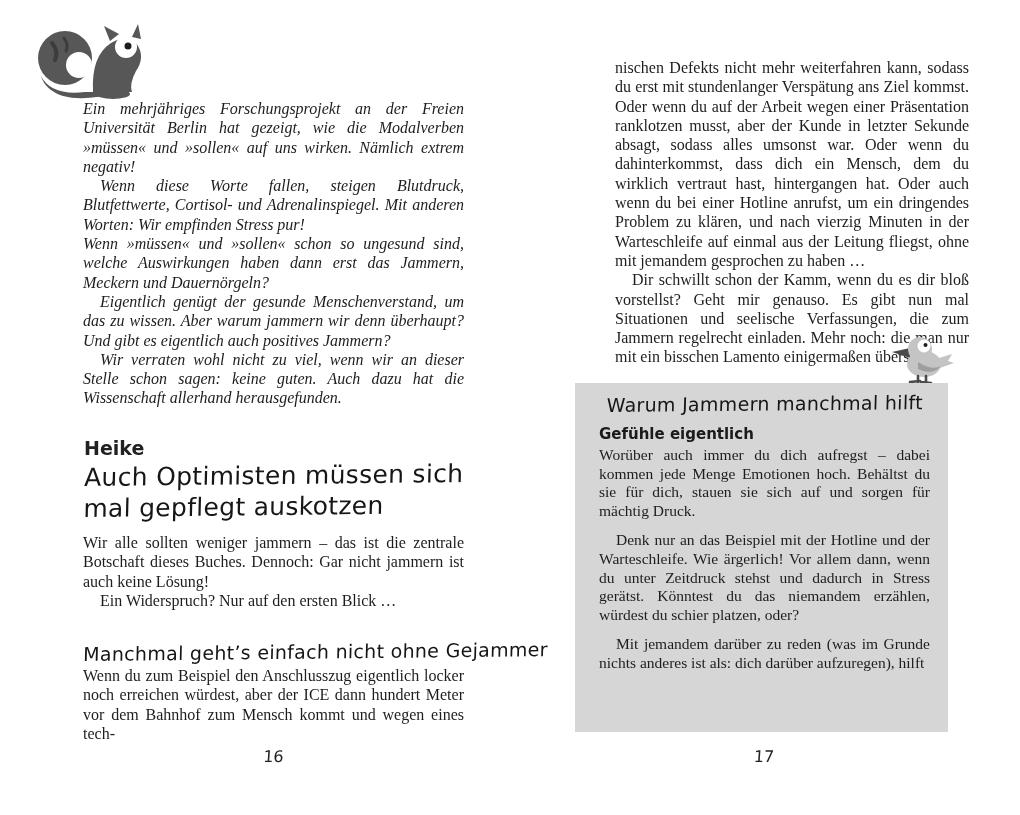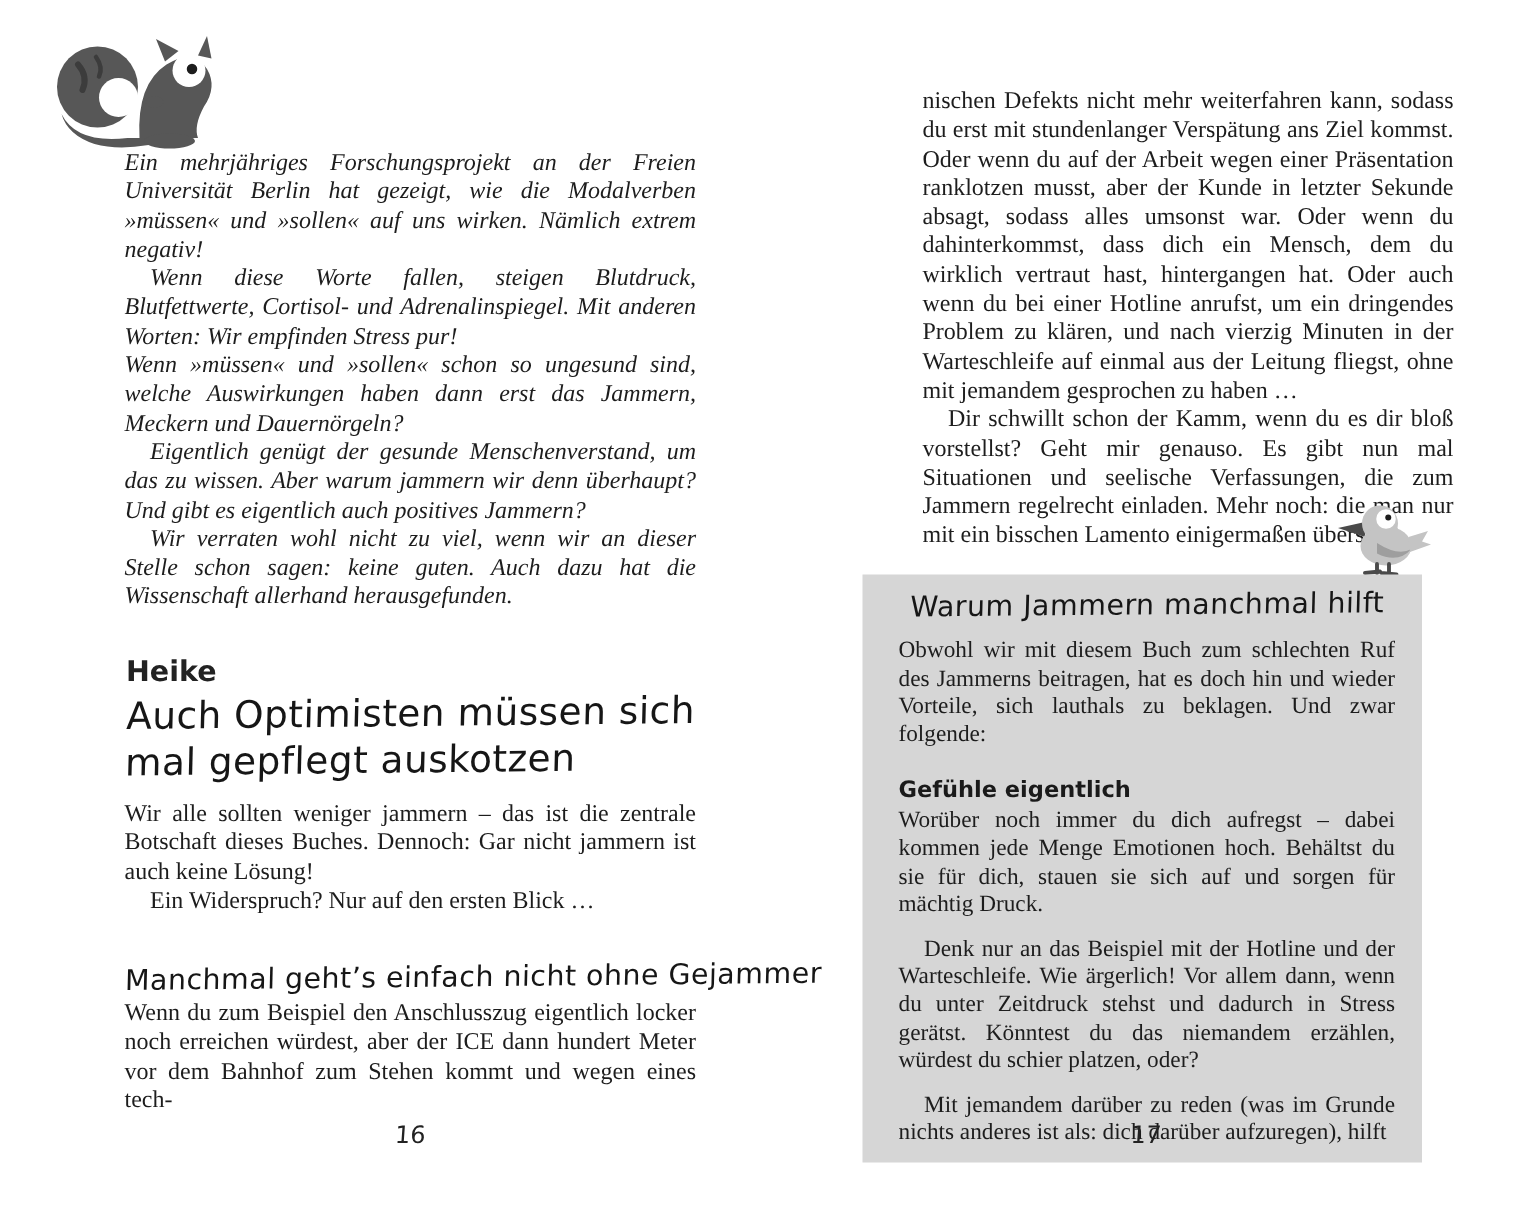--- a/index.html
+++ b/index.html
@@ -123,21 +123,21 @@
 </div>
 
 <div class="abs body1 serif">
   <p>Wir alle sollten weniger jammern – das ist die zentrale Botschaft dieses Buches. Dennoch: Gar nicht jammern ist auch keine Lösung!</p>
   <p class="indent">Ein Widerspruch? Nur auf den ersten Blick …</p>
 </div>
 
 <div class="abs section-heading hand">Manchmal geht’s einfach nicht ohne Gejammer</div>
 
 <div class="abs section-par serif">
-  <p>Wenn du zum Beispiel den Anschlusszug eigentlich locker noch erreichen würdest, aber der ICE dann hundert Meter vor dem Bahnhof zum Stehen kommt und wegen eines tech-</p>
+  <p>Wenn du zum Beispiel den Anschlusszug eigentlich locker noch erreichen würdest, aber der ICE dann hundert Meter vor dem Bahnhof zum Mensch kommt und wegen eines tech-</p>
 </div>
 
 <div class="abs pagenum pagenum-left">16</div>
 
 <div class="abs right-body serif">
   <p>nischen Defekts nicht mehr weiterfahren kann, sodass du erst mit stundenlanger Verspätung ans Ziel kommst. Oder wenn du auf der Arbeit wegen einer Präsentation ranklotzen musst, aber der Kunde in letzter Sekunde absagt, sodass alles umsonst war. Oder wenn du dahinterkommst, dass dich ein Mensch, dem du wirklich vertraut hast, hintergangen hat. Oder auch wenn du bei einer Hotline anrufst, um ein dringendes Problem zu klären, und nach vierzig Minuten in der Warteschleife auf einmal aus der Leitung fliegst, ohne mit jemandem gesprochen zu haben …</p>
   <p class="indent">Dir schwillt schon der Kamm, wenn du es dir bloß vorstellst? Geht mir genauso. Es gibt nun mal Situationen und seelische Verfassungen, die zum Jammern regelrecht einladen. Mehr noch: die man nur mit ein bisschen Lamento einigermaßen übersteht.</p>
 </div>
 
 <div class="abs bird">
@@ -149,20 +149,19 @@
     <path class="bird-body" d="M48 22 l13 -4 l-4 7 l6 2 l-14 5 Z"></path>
     <circle cx="33" cy="10" r="6.5" fill="#ffffff"></circle>
     <circle cx="34.5" cy="9" r="2" fill="#1d1d1d"></circle>
     <path class="bird-leg" d="M27 40 L27 46 M35 40 L35 46" stroke-width="2.6" fill="none" stroke-linecap="round"></path>
     <path class="bird-leg" d="M19 46 L29 45 M30 46 L40 47" stroke-width="2.6" fill="none" stroke-linecap="round"></path>
   </svg>
 </div>
 
 <div class="abs graybox">
   <div class="box-title hand">Warum Jammern manchmal hilft</div>
-  <p class="serif box-intro">Obwohl wir mit diesem Buch zum schlechten Ruf des Jammerns beitragen, hat es doch hin und wieder Vorteile, sich lauthals zu beklagen. Und zwar folgende:</p>
   <div class="box-subheading">Gefühle eigentlich</div>
-  <p class="serif">Worüber noch immer du dich aufregst – dabei kommen jede Menge Emotionen hoch. Behältst du sie für dich, stauen sie sich auf und sorgen für mächtig Druck.</p>
+  <p class="serif">Worüber auch immer du dich aufregst – dabei kommen jede Menge Emotionen hoch. Behältst du sie für dich, stauen sie sich auf und sorgen für mächtig Druck.</p>
   <p class="serif indent">Denk nur an das Beispiel mit der Hotline und der Warteschleife. Wie ärgerlich! Vor allem dann, wenn du unter Zeitdruck stehst und dadurch in Stress gerätst. Könntest du das niemandem erzählen, würdest du schier platzen, oder?</p>
   <p class="serif indent">Mit jemandem darüber zu reden (was im Grunde nichts anderes ist als: dich darüber aufzuregen), hilft</p>
 </div>
 
 <div class="abs pagenum pagenum-right">17</div>
 
 </body></html>

